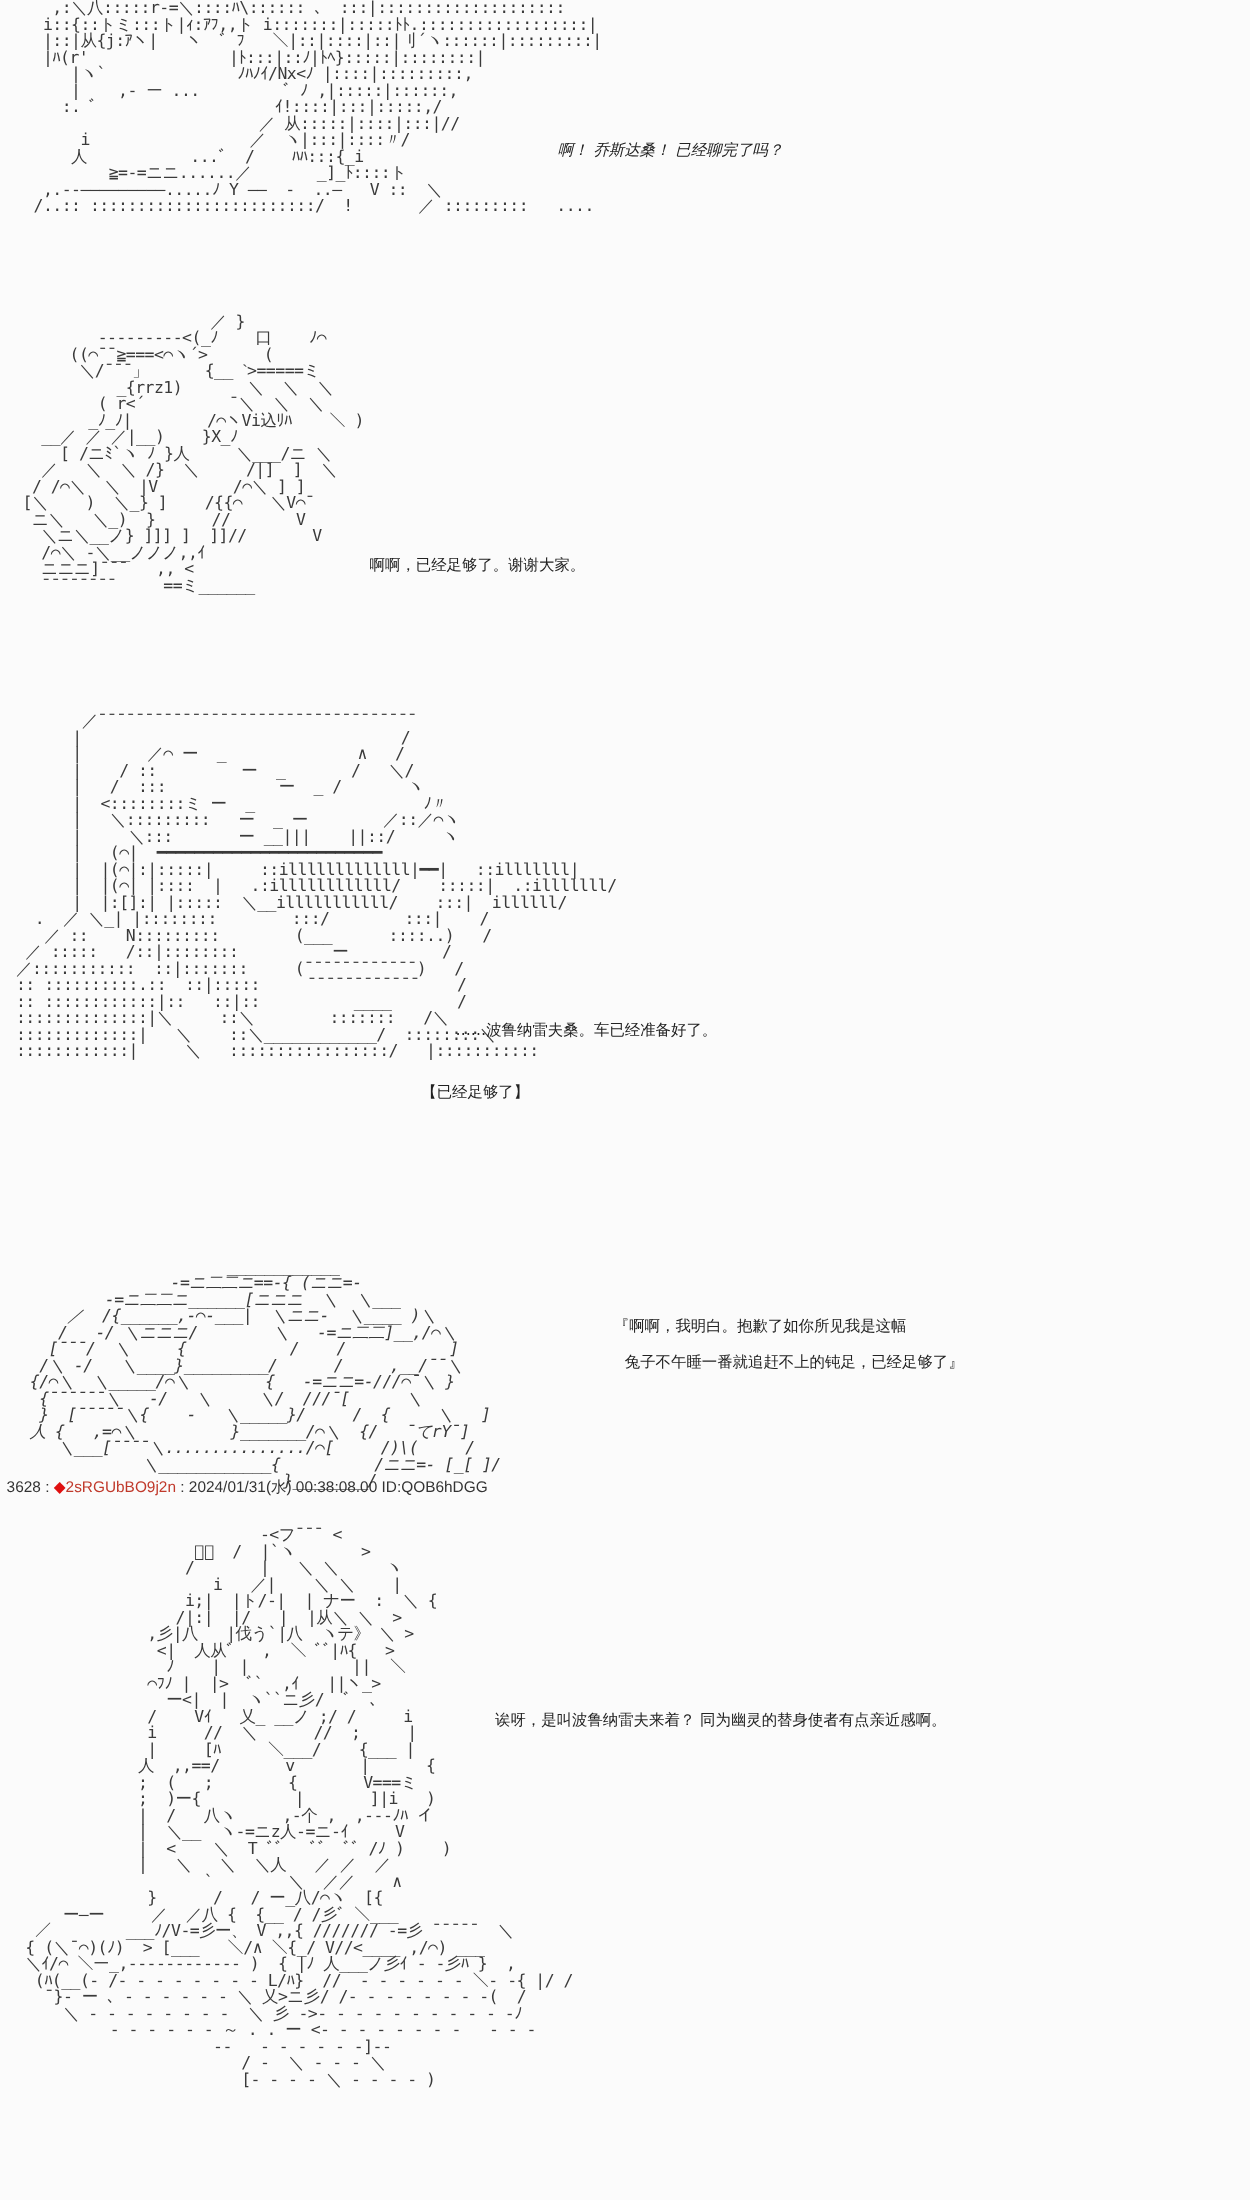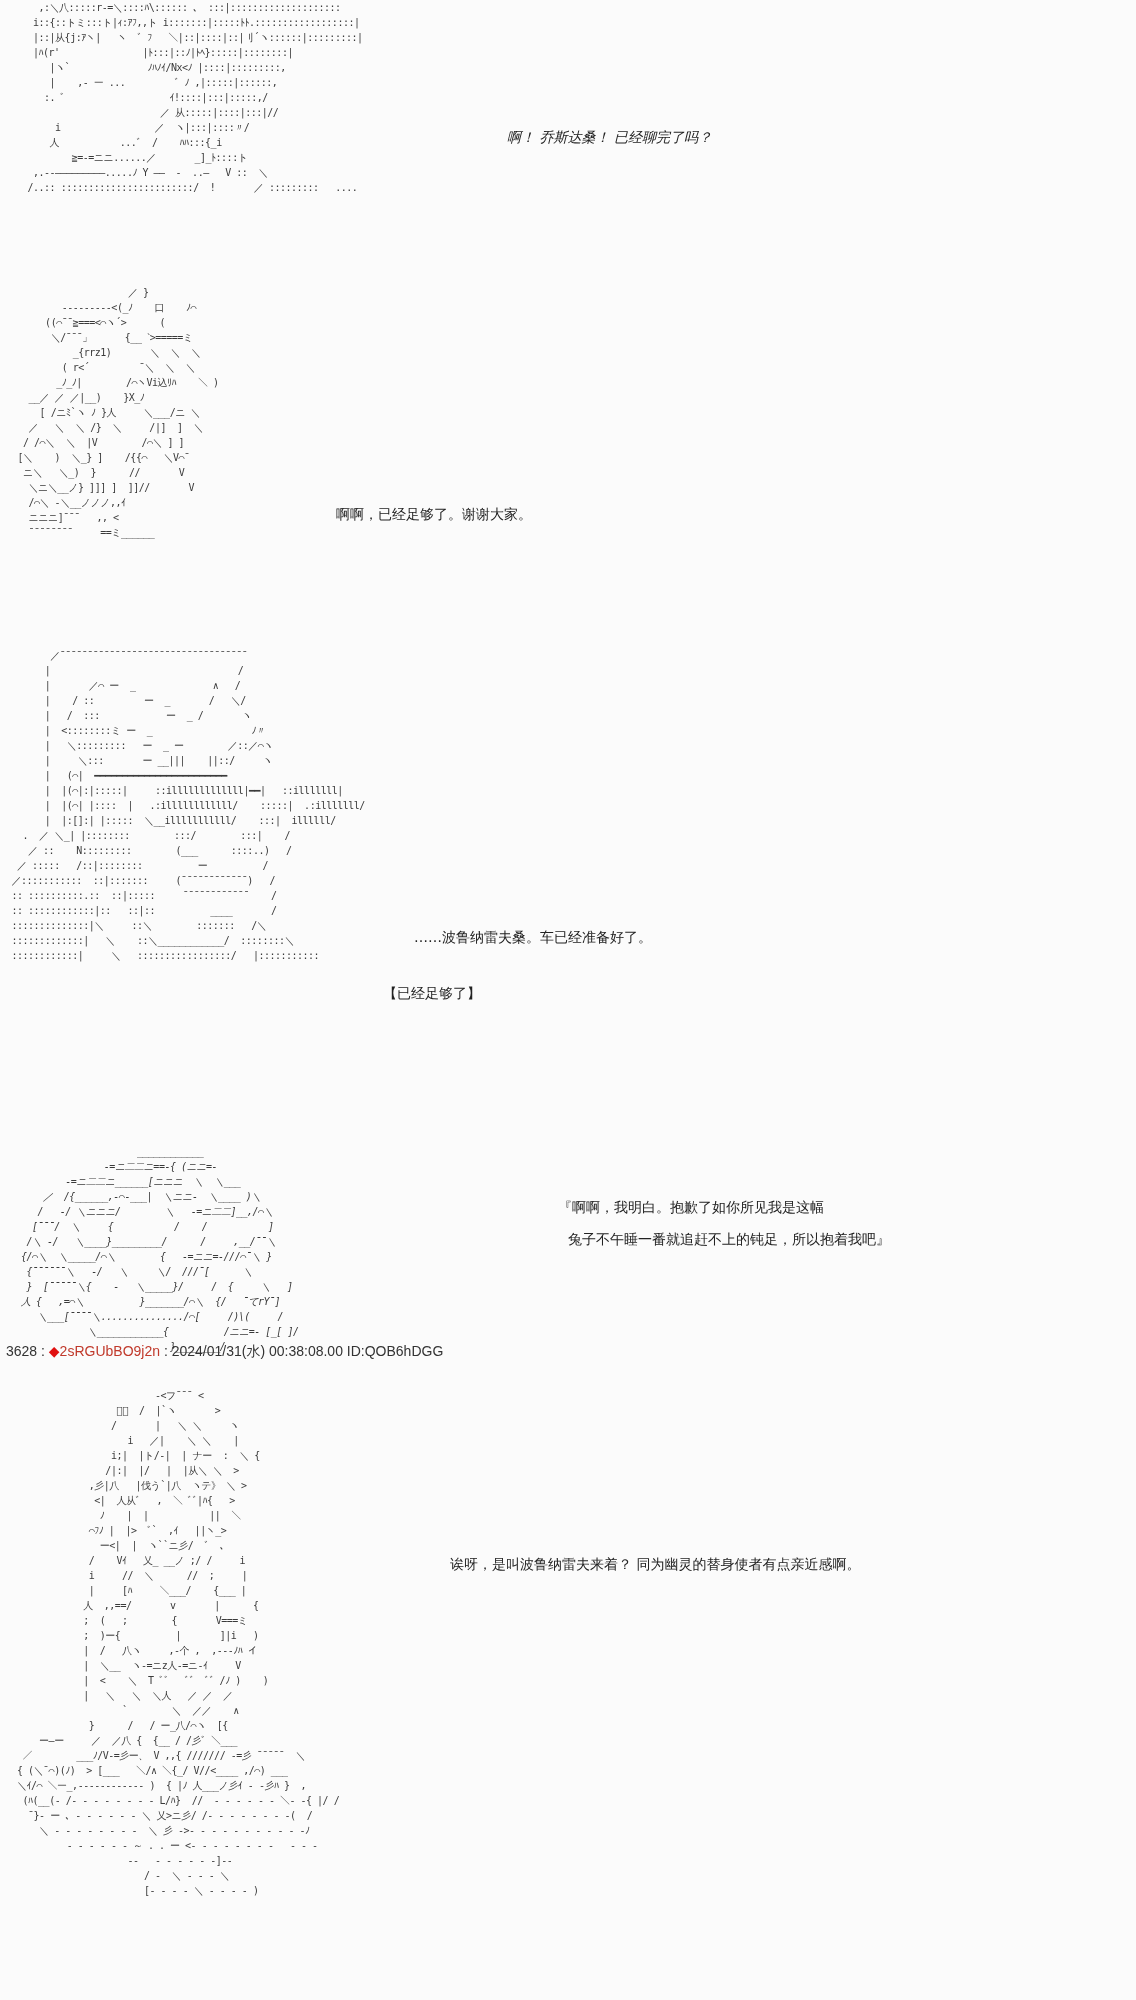--- a/index.html
+++ b/index.html
@@ -13,21 +13,21 @@
     position: relative;
     overflow: hidden;
     font-family: "DejaVu Sans", sans-serif;
     color: #222;
   }
   .aa {
     position: absolute;
     margin: 0;
     white-space: pre;
     font-family: "DejaVu Sans Mono", monospace;
-    font-size: 10px;
+    font-size: 15px;
     line-height: 15px;
     letter-spacing: -0.5px;
     color: #3a3a3a;
   }
   .line {
     position: absolute;
     font-family: "DejaVu Sans", sans-serif;
     font-size: 14px;
     line-height: 18px;
     color: #222;
@@ -114,22 +114,22 @@
      /   -/ ＼ニニニ/        ＼   -=ニ二二]__,/⌒＼
     [¯¯¯/  ＼     {           /    /           ]
    /＼ -/   ＼____}_________/      /     ,__/¯¯＼
   {/⌒＼  ＼_____/⌒＼        {   -=ニニ=-///⌒¯＼ }
    {¯¯¯¯¯¯＼   -/   ＼     ＼/  ///¯[      ＼
    }  [¯¯¯¯¯＼{    -   ＼_____}/     /  {     ＼   ]
   人 {   ,=⌒＼          }_______/⌒＼  {/   ¯てrY¯]
      ＼___[¯¯¯¯＼.............../⌒[     /)\(     /
               ＼____________{          /ニニ=- [_[ ]/
                              }________/</pre>
-<div class="line" style="left:558px; top:1198px;">『啊啊，我明白。抱歉了如你所见我是这幅</div>
-<div class="line" style="left:568px; top:1230px;">兔子不午睡一番就追赶不上的钝足，所以抱着我吧』</div>
+<div class="line" style="left:558px; top:1198px;font-family:Liberation Serif, serif;">『啊啊，我明白。抱歉了如你所见我是这幅</div>
+<div class="line" style="left:568px; top:1230px;">兔子不午睡一番就追赶不上的钝足，已经足够了』</div>
 
 <div class="post-header">
   <span>3628</span><span> : </span><span class="diamond">◆</span><span class="trip">2sRGUbBO9j2n</span><span> : </span><span>2024/01/31(水) 00:38:08.00</span>
   <span>ID:QOB6hDGG</span>
 </div>
 
 <pre class="aa" style="left:6px; top:1388px;">                           -&lt;フ¯¯¯ &lt;
                     ／ﾞ  /  |`ヽ       &gt;
                    /       |   ＼ ＼     ヽ
                       i   ／|    ＼ ＼    |

